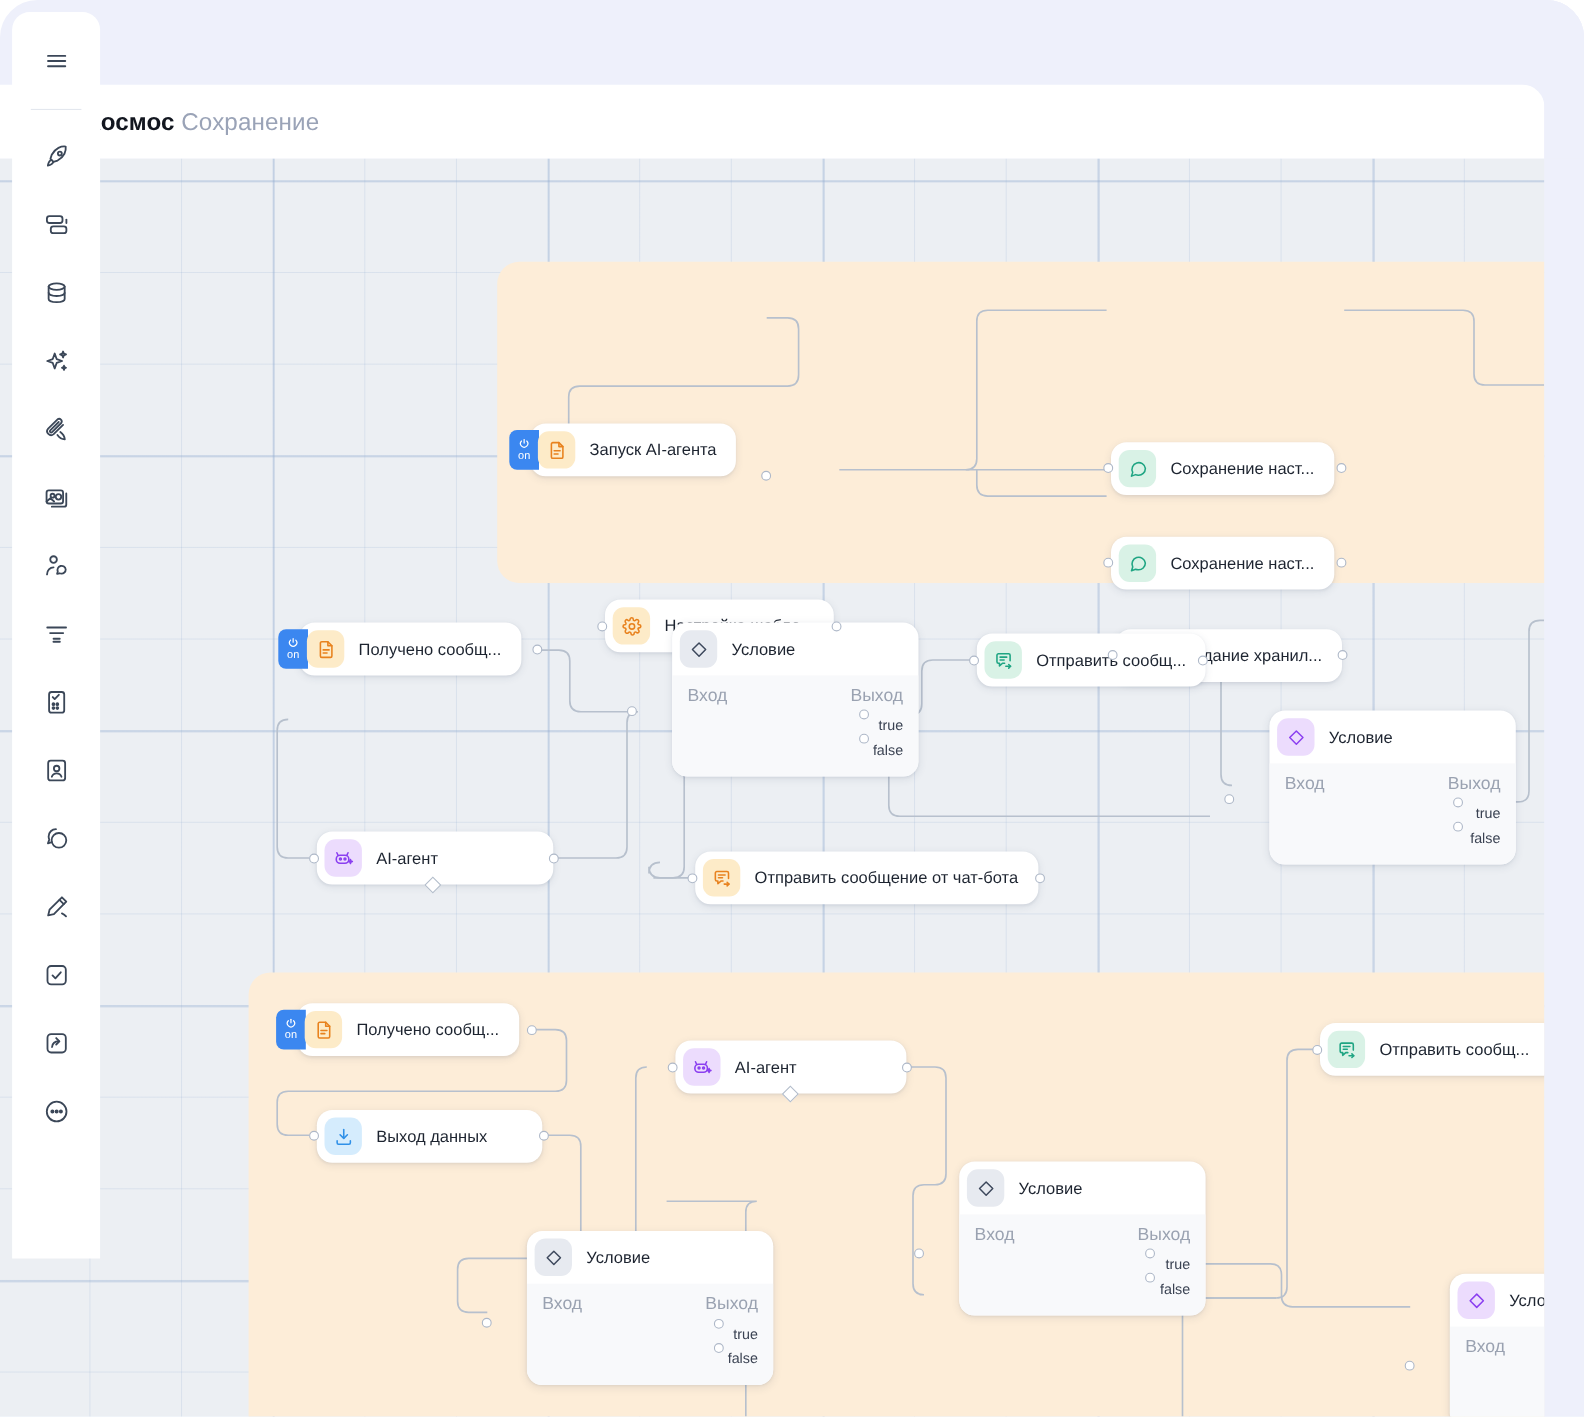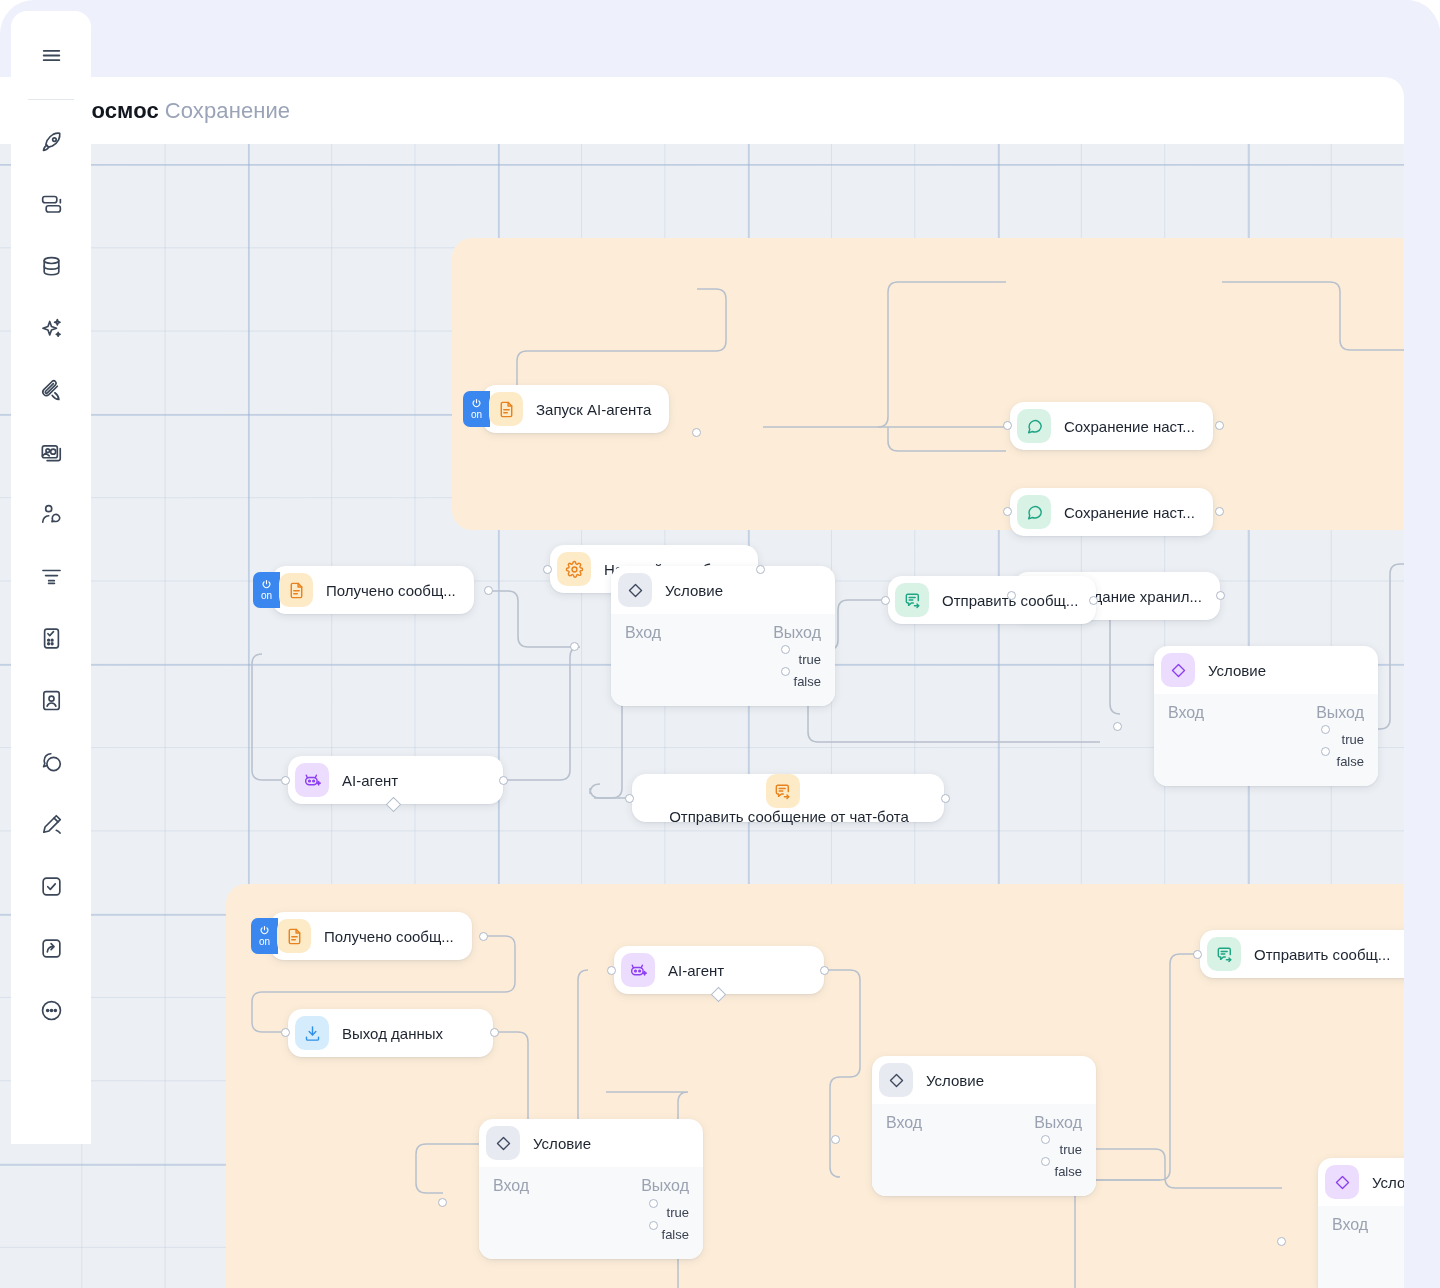--- a/index.html
+++ b/index.html
@@ -381,21 +381,21 @@
             <path d="M7.8 11.3h4.6"></path>
           <path d="M14.4 18.6h5.4"></path>
             <path d="M17.7 16.5l2.1 2.1-2.1 2.1"></path>
         </svg>
       </div>
       <div class="node-label">Отправить сообщ...</div>
     </div>
     <div class="port" style="left:881px; top:452px;"></div>
     <div class="port" style="left:1089px; top:452px;"></div>
 
-    <div class="node" style="left:632px; top:630px; width:312px;flex-direction:column;">
+    <div class="node" style="left:632px; top:630px; width:312px;">
       <div class="node-ico ico-amber">
         <svg viewBox="0 0 24 24" fill="none" stroke="currentColor" stroke-width="1.8" stroke-linecap="round" stroke-linejoin="round">
           <path d="M19.3 12.2V5.9A1.7 1.7 0 0 0 17.6 4.2H5.9A1.7 1.7 0 0 0 4.2 5.9v7.5a1.7 1.7 0 0 0 1.7 1.7h1.2v3.1l3.5-3.1h2.4"></path>
           <path d="M7.8 8.1h7.6"></path>
             <path d="M7.8 11.3h4.6"></path>
           <path d="M14.4 18.6h5.4"></path>
             <path d="M17.7 16.5l2.1 2.1-2.1 2.1"></path>
         </svg>
       </div>
       <div class="node-label">Отправить сообщение от чат-бота</div>

